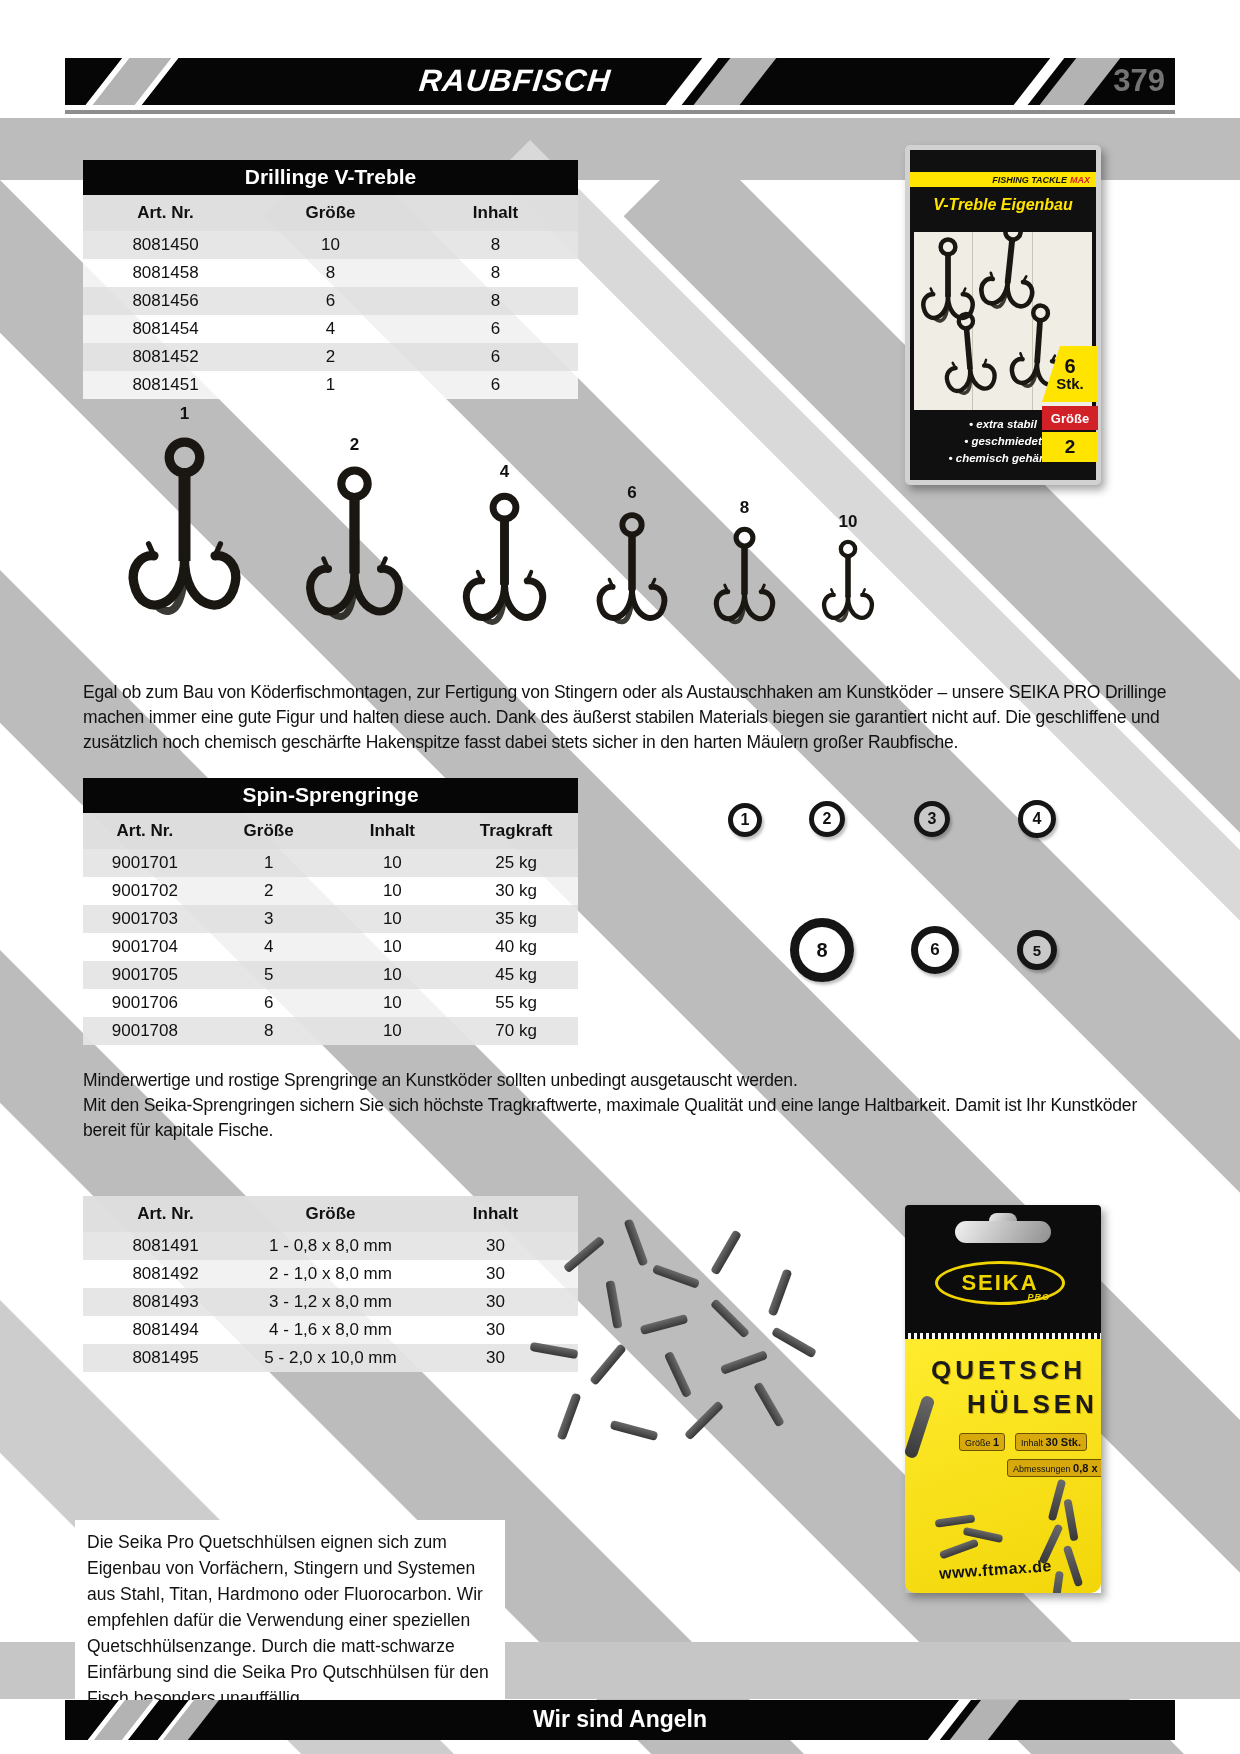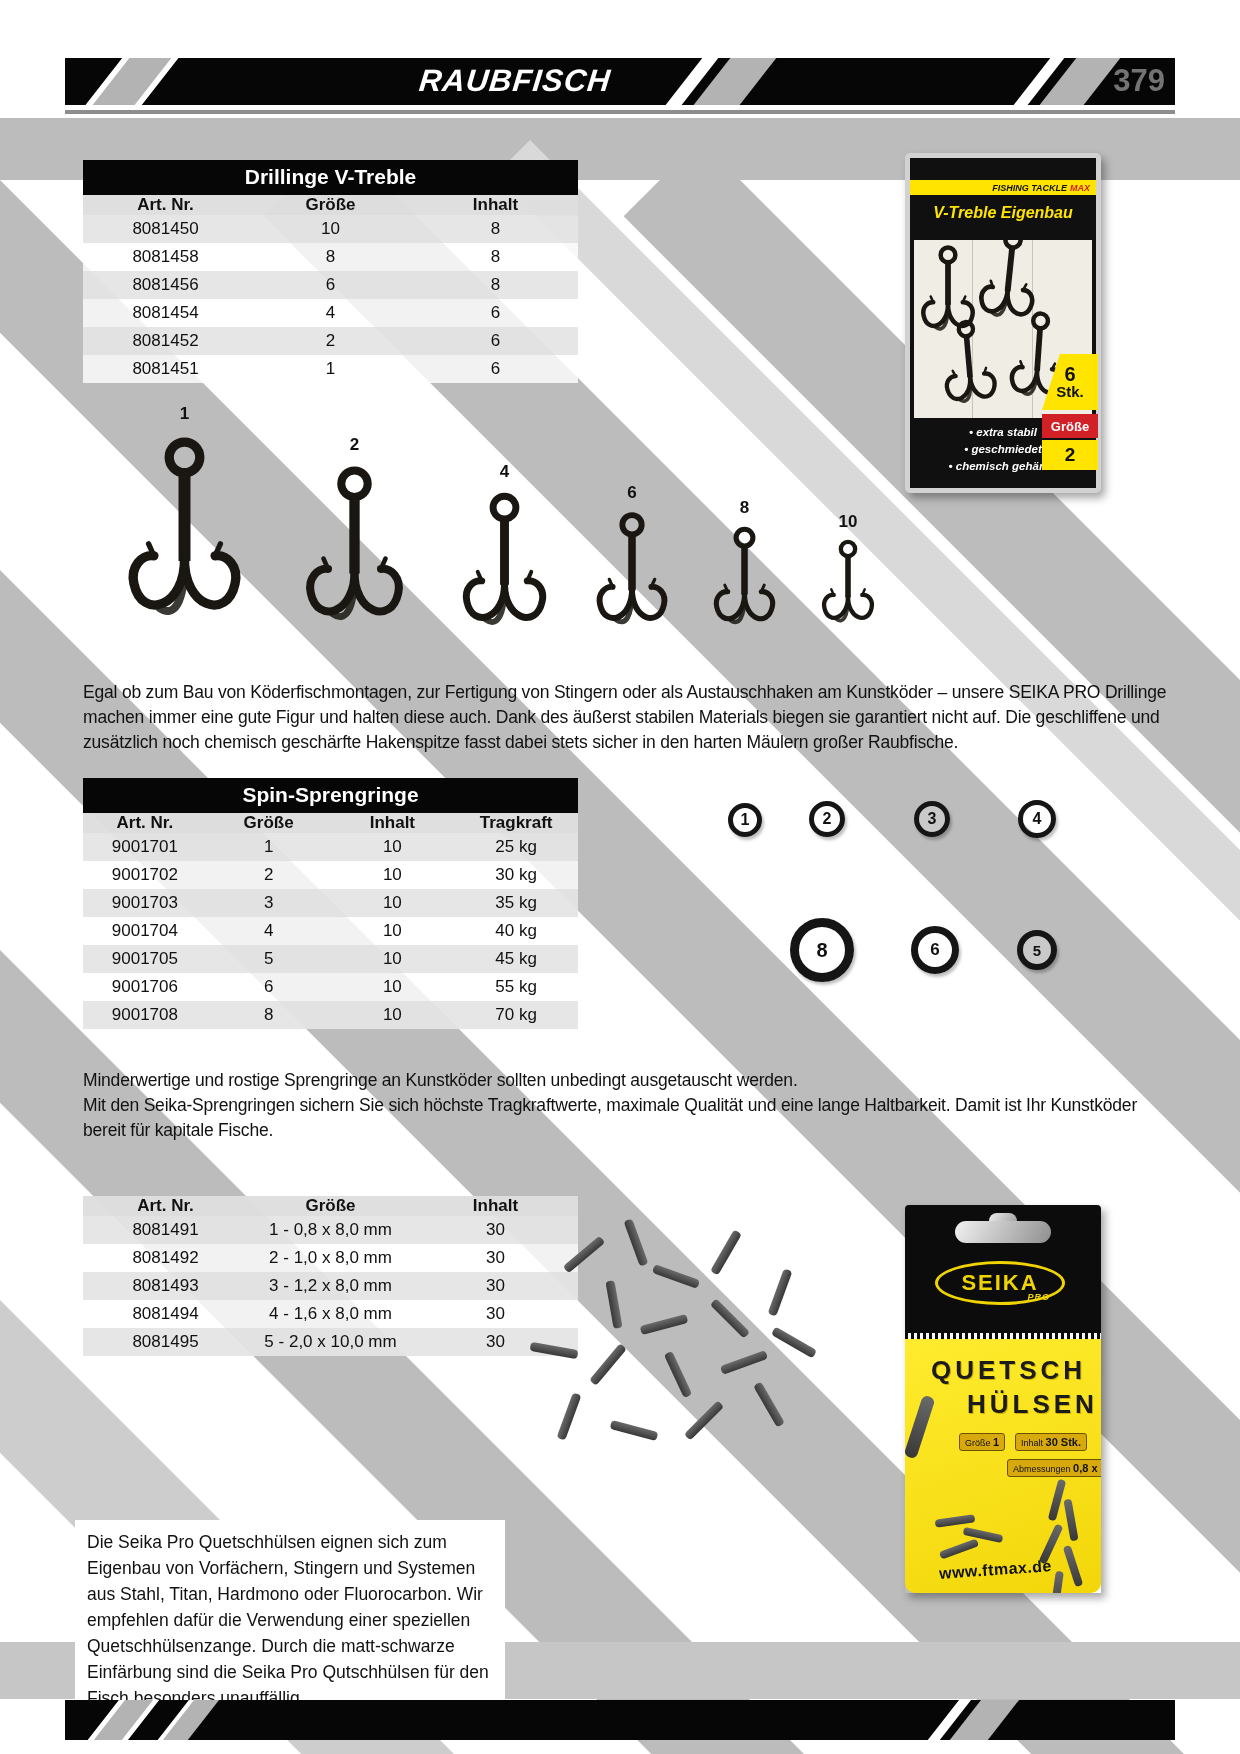--- a/index.html
+++ b/index.html
@@ -12,21 +12,21 @@
   .hbar{position:absolute;left:65px;width:1110px;background:#060606;z-index:3;overflow:hidden;}
   .slash{position:absolute;top:-6px;height:120%;transform:skewX(-38deg);}
   .hdr-title{position:absolute;left:300px;top:5px;width:300px;text-align:center;color:#fff;
              font-weight:bold;font-style:italic;font-size:31px;letter-spacing:1px;transform:skewX(-6deg);}
   .hdr-num{position:absolute;right:10px;top:5px;color:#737373;font-weight:bold;font-size:31px;}
   .hrule{position:absolute;left:65px;top:110px;width:1110px;height:4px;background:#8d8d8d;z-index:3;}
   .ftr-text{position:absolute;left:0;top:6px;width:100%;text-align:center;color:#fff;font-weight:bold;font-size:23px;}
   
   .ptable{position:absolute;width:495px;z-index:2;background:rgba(255,255,255,0.35);}
   .ptitle{background:#060606;color:#fff;font-weight:bold;font-size:21px;text-align:center;padding:5px 0 6px;}
-  .phead{display:grid;background:rgba(221,221,221,0.95);font-weight:bold;font-size:17px;padding:0 0;}
+  .phead{display:grid;background:rgba(221,221,221,0.95);font-weight:bold;font-size:17px;padding:8px 0;}
   .phead div{text-align:center;}
   .pbody .trow{display:grid;padding:4px 0;font-size:17px;}
   .pbody .trow:nth-child(odd){background:rgba(227,227,227,0.90);}
   .pbody .trow:nth-child(even){background:rgba(255,255,255,0.70);}
   .tcell{text-align:center;}
   .c3 .phead,.c3 .trow{grid-template-columns:repeat(3,1fr);}
   .c4 .phead,.c4 .trow{grid-template-columns:repeat(4,1fr);}
   
   .hook-fig{position:absolute;display:flex;flex-direction:column;align-items:center;z-index:2;}
   .hook-num{font-weight:bold;font-size:17px;margin-bottom:3px;color:#111;}
@@ -35,21 +35,21 @@
         white-space:pre-line;letter-spacing:-0.2px;}
   .textbox{position:absolute;left:75px;top:1520px;width:430px;background:#ffffff;padding:9px 12px;
            font-size:17.5px;line-height:26px;z-index:2;}
   
   .ring{position:absolute;border-radius:50%;border-style:solid;border-color:#151515;
         display:flex;align-items:center;justify-content:center;font-weight:bold;z-index:2;
         background:rgba(255,255,255,0.2);box-shadow:2px 3px 3px rgba(0,0,0,0.25);}
   
   .pkg{position:absolute;z-index:2;}
   #pkg1{left:905px;top:145px;width:196px;height:340px;background:#101010;border:5px solid #d2d2d2;
-        border-radius:5px;box-shadow:4px 5px 8px rgba(0,0,0,0.35);margin-top:8px;}
+        border-radius:5px;box-shadow:4px 5px 8px rgba(0,0,0,0.35);}
   #pkg1 .ystrip{position:absolute;left:0;top:22px;width:100%;height:15px;background:#ffe400;
         display:flex;justify-content:flex-end;align-items:center;padding-right:6px;box-sizing:border-box;
         font-size:9px;font-weight:bold;font-style:italic;}
   #pkg1 .ptitle1{position:absolute;left:0;top:46px;width:100%;text-align:center;color:#ffe400;
         font-weight:bold;font-style:italic;font-size:16px;}
   #pkg1 .white{position:absolute;left:4px;top:82px;width:178px;height:178px;background:#f0ede5;overflow:hidden;}
   #pkg1 .wire{position:absolute;top:0;width:1px;height:100%;background:#c9c4b8;}
   .stk-badge{position:absolute;left:132px;top:196px;width:56px;height:56px;background:#ffe400;
         clip-path:polygon(32% 0,100% 0,100% 100%,0 100%);display:flex;flex-direction:column;
         align-items:center;justify-content:center;font-weight:bold;z-index:3;}
@@ -417,15 +417,16 @@
 
   <div class="textbox" data-name="paragraph-quetschhuelsen-box">
     <span data-name="paragraph-quetschhuelsen">Die Seika Pro Quetschhülsen eignen sich zum Eigenbau von Vorfächern, Stingern und Systemen aus Stahl, Titan, Hardmono oder Fluorocarbon. Wir empfehlen dafür die Verwendung einer speziellen Quetschhülsenzange. Durch die matt-schwarze Einfärbung sind die Seika Pro Qutschhülsen für den Fisch besonders unauffällig.</span>
   </div>
 
   <div class="hbar" data-name="page-footer-bar" style="top:1700px;height:40px;">
     <div class="slash" data-name="diagonal-slash-icon" style="left:40px;width:40px;background:#b3b3b3;border-left:6px solid #fff;border-right:6px solid #fff;"></div>
     <div class="slash" data-name="diagonal-slash-icon" style="left:110px;width:30px;background:#b3b3b3;border-left:5px solid #fff;"></div>
     <div class="slash" data-name="diagonal-slash-icon" style="left:880px;width:12px;background:#ffffff;"></div>
     <div class="slash" data-name="diagonal-slash-icon" style="left:902px;width:38px;background:#b3b3b3;"></div>
+    <div class="ftr-text" data-name="footer-slogan">Wir sind Angeln</div>
   </div>
 
 </div>
 
 </body></html>

